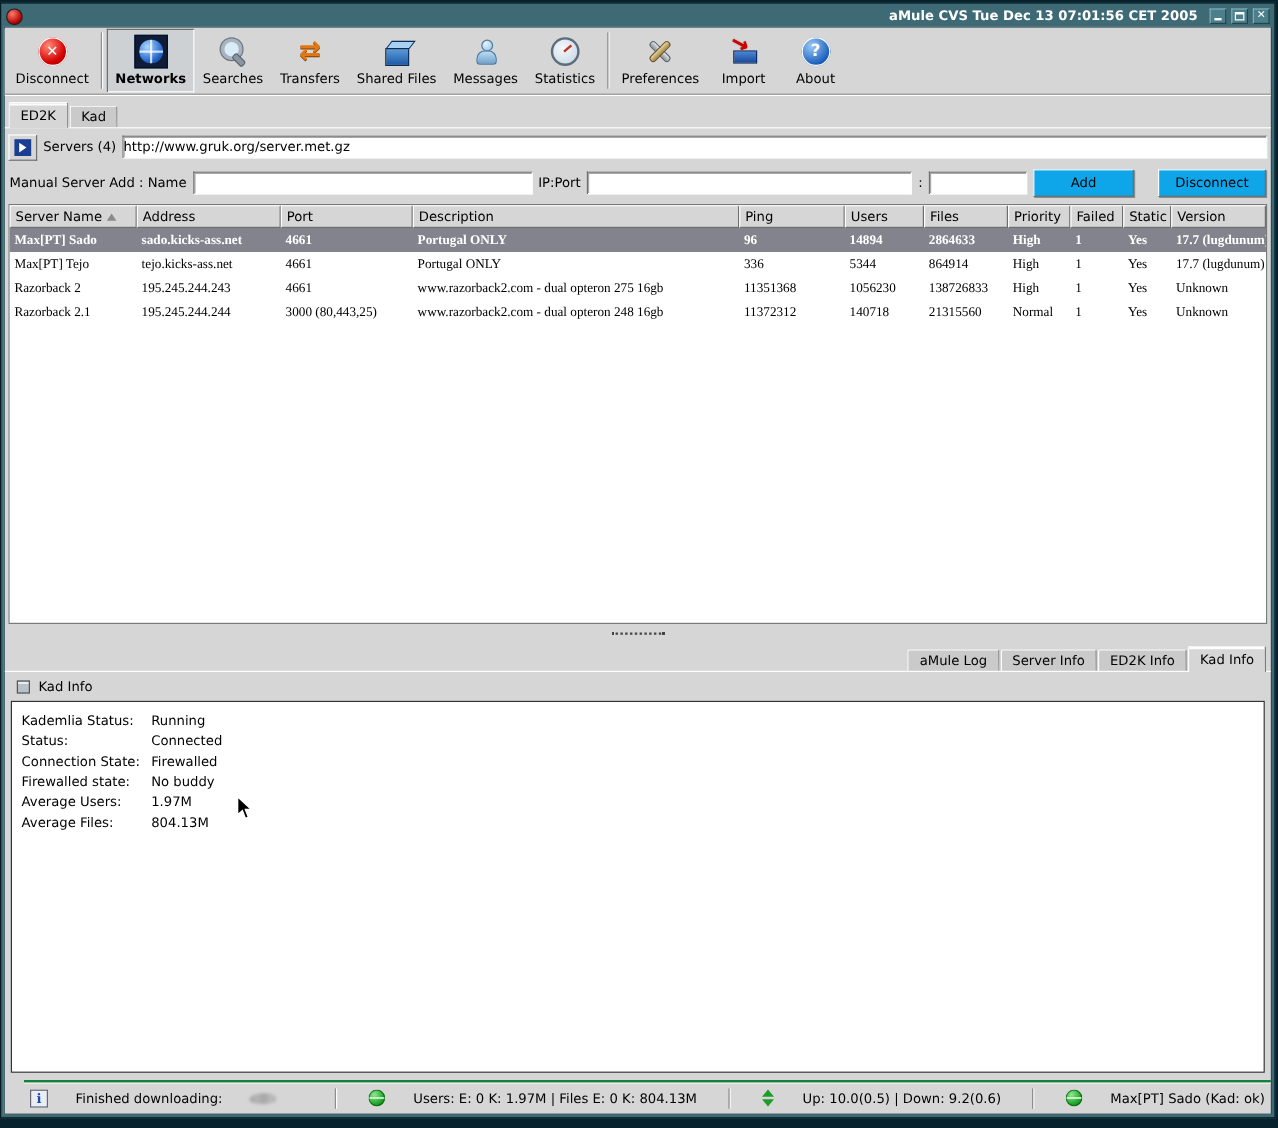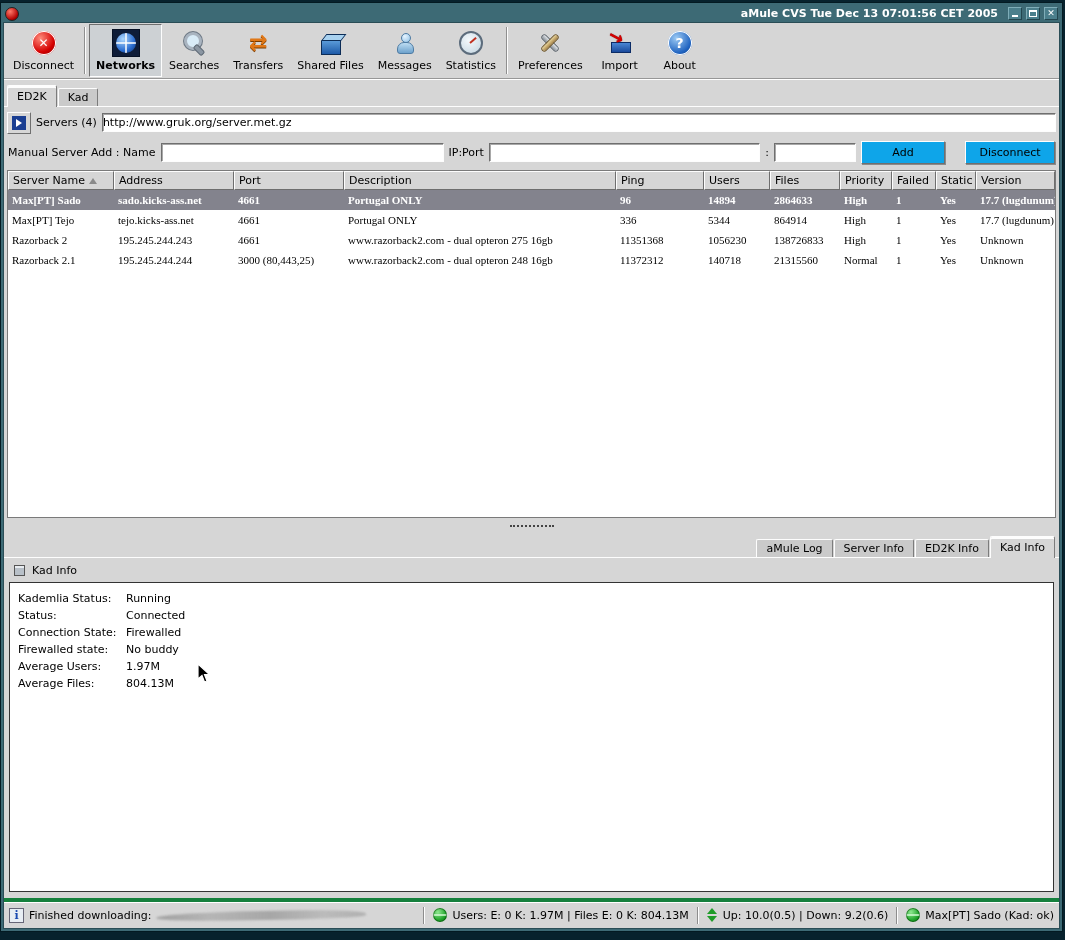--- a/index.html
+++ b/index.html
@@ -121,22 +121,22 @@
   .infotabs::after{content:"";position:absolute;left:0;right:0;bottom:0;border-bottom:1px solid #fdfdfd;}
   
   .kadhdr{flex:0 0 24px;display:flex;align-items:center;gap:7px;padding-left:10px;font-size:11px;}
   .kad-ic{width:9px;height:9px;background:#b8c0c8;border:1px solid #555;box-shadow:inset 0 2px 0 #e8ecf0;}
   
   .kadpanel{flex:0 0 310px;margin:0 5px 6px;border:1px solid #333;background:#fff;
     padding:7px 8px;box-sizing:border-box;overflow:hidden;}
   .inforow{display:flex;height:17px;font-size:11px;align-items:center;}
   .ilabel{width:108px;flex:0 0 108px;}
   
-  .statusbar{flex:0 0 26px;display:flex;align-items:center;font-size:11px;padding:0 5px;gap:5px;
-    border-top:4px solid #15803d;box-shadow:inset 0 1px 0 #fff;}
+  .statusbar{flex:0 0 26px;display:flex;align-items:center;font-size:11px;padding:0 5px;gap:23px;
+    border-top:2px solid #15803d;box-shadow:inset 0 1px 0 #fff;margin-left:16px;}
   .sb-div{width:0;height:17px;border-left:1px solid #8d8d8d;border-right:1px solid #fdfdfd;margin:0 3px;}
   .info-ic{width:15px;height:15px;box-sizing:border-box;background:#e8eef4;border:1px solid #667;
     display:flex;align-items:center;justify-content:center;flex:0 0 auto;}
   .info-ic::after{content:"i";color:#1a4ab0;font-weight:bold;font-size:11px;font-family:"DejaVu Serif",serif;}
   .redact{width:210px;height:9px;border-radius:60% 40% 50% 50%/70% 60% 40% 50%;
     background:linear-gradient(90deg, rgba(140,140,140,.75), rgba(120,120,120,.35) 25%, rgba(155,155,155,.8) 55%, rgba(125,125,125,.3) 80%, rgba(150,150,150,.6));
     filter:blur(1.3px);transform:rotate(-1deg);}
   .glb{width:14px;height:14px;border-radius:50%;flex:0 0 auto;
     background:
       linear-gradient(transparent 42%, rgba(220,255,220,.8) 47%, rgba(220,255,220,.8) 53%, transparent 58%),

